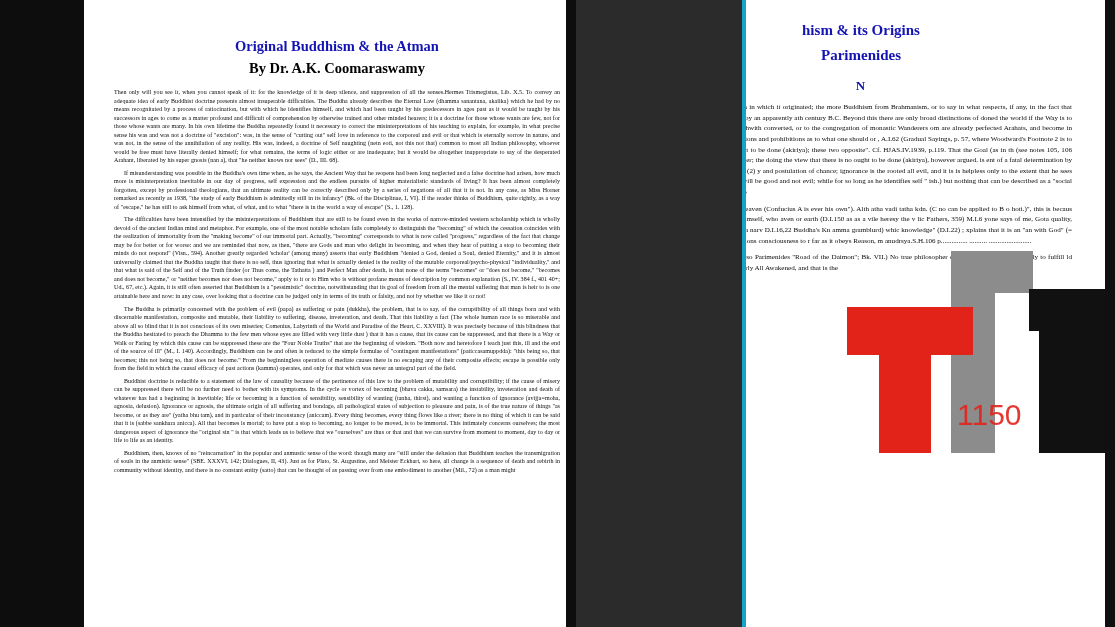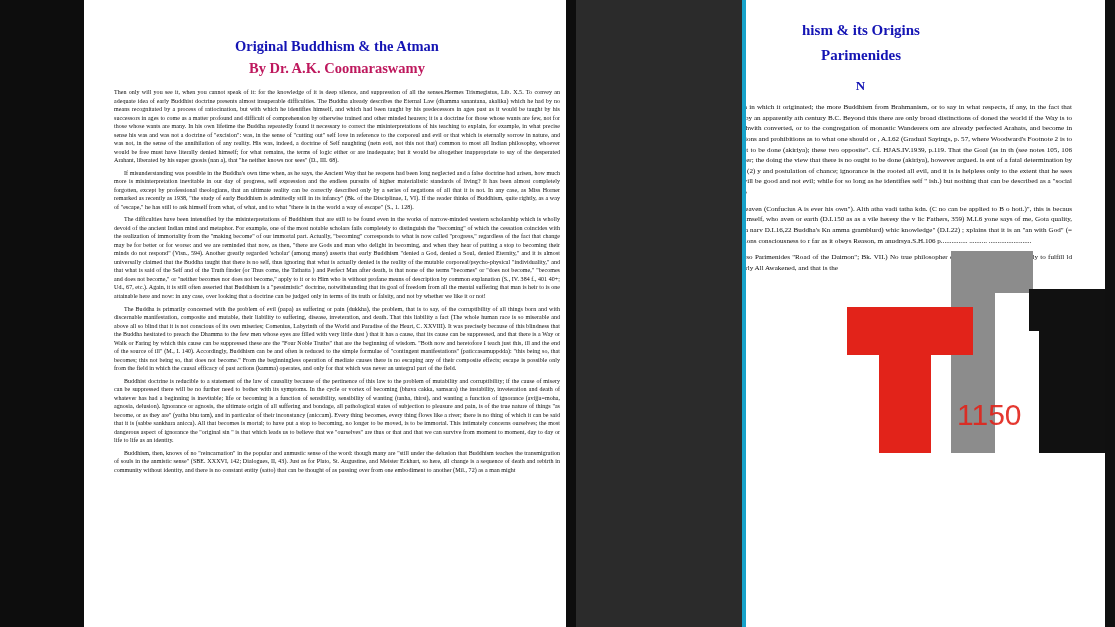--- a/index.html
+++ b/index.html
@@ -70,21 +70,21 @@
   .doc-title {
     text-align: center;
     color: #1414b4;
     font-weight: bold;
     font-size: 14.5px;
     line-height: 1.35;
     margin: 4px 0 2px 0;
   }
   .doc-subtitle {
     text-align: center;
-    color: #be185d;
+    color: #000000;
     font-weight: bold;
     font-size: 14.5px;
     line-height: 1.35;
     margin: 0 0 10px 0;
   }
   .body-p {
     font-size: 6.0px;
     line-height: 1.42;
     text-align: justify;
     color: #0a0a0a;

